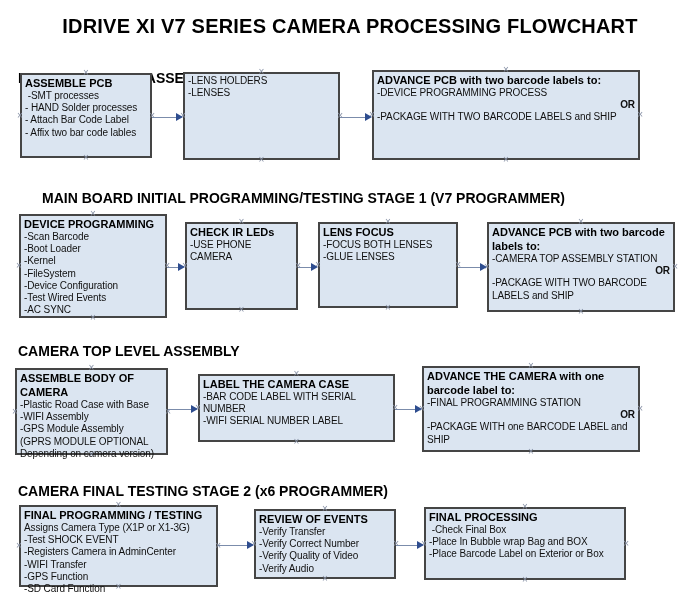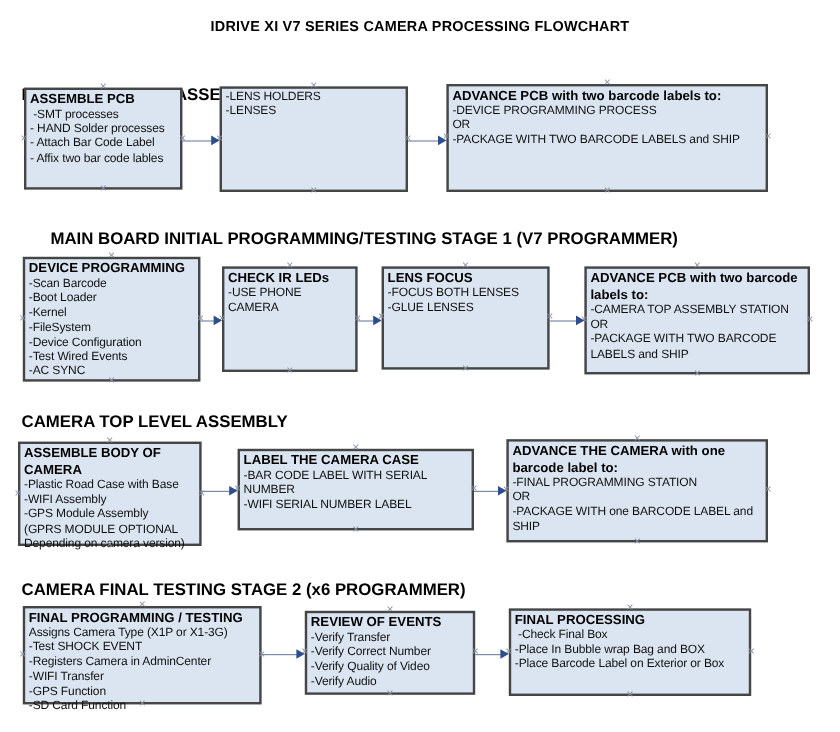--- a/index.html
+++ b/index.html
@@ -5,33 +5,33 @@
   html,body { margin:0; padding:0; background:#ffffff; }
   #canvas {
     position:relative; width:700px; height:610px; overflow:hidden;
     background:#ffffff;
     font-family:"Liberation Sans", sans-serif;
     --node-fill:#dbe5f1; --node-border:#454545;
     --arrow-line:#7b8cab; --arrow-head:#2e4d8f; --cp-color:#8892a6;
   }
   .page-title {
     position:absolute; left:0; top:15px; width:700px; text-align:center;
-    font-size:12px; font-weight:bold; color:#000; letter-spacing:0.2px;
+    font-size:20px; font-weight:bold; color:#000; letter-spacing:0.2px;
   }
   .section-heading {
     position:absolute; font-size:14px; font-weight:bold; color:#000; white-space:nowrap;
   }
   .node {
     position:absolute; box-sizing:border-box;
     background:var(--node-fill); border:2px solid var(--node-border);
     padding:1px 3px;
   }
   .node-title { font-size:11px; font-weight:bold; line-height:14px; color:#000; }
   .node-line  { font-size:10px; line-height:12.2px; color:#101010; white-space:pre-wrap; letter-spacing:-0.1px; }
-  .node-line.bold { font-weight:normal; }
+  .node-line.bold { font-weight:bold;text-align:right; }
   .cp { position:absolute; font-size:10px; line-height:8px; color:var(--cp-color); pointer-events:none; }
   .cp-top    { top:-6px;  left:50%; transform:translateX(-50%); }
   .cp-bottom { bottom:-6px; left:50%; transform:translateX(-50%); }
   .cp-left   { left:-5px; top:50%; transform:translateY(-50%); }
   .cp-right  { right:-5px; top:50%; transform:translateY(-50%); }
   .arrow { position:absolute; height:9px; }
   .arrow-line { position:absolute; left:0; right:5px; top:4px; height:1px; background:var(--arrow-line); }
   .arrow-head {
     position:absolute; right:0; top:0; width:0; height:0;
     border-top:4.5px solid transparent; border-bottom:4.5px solid transparent;

